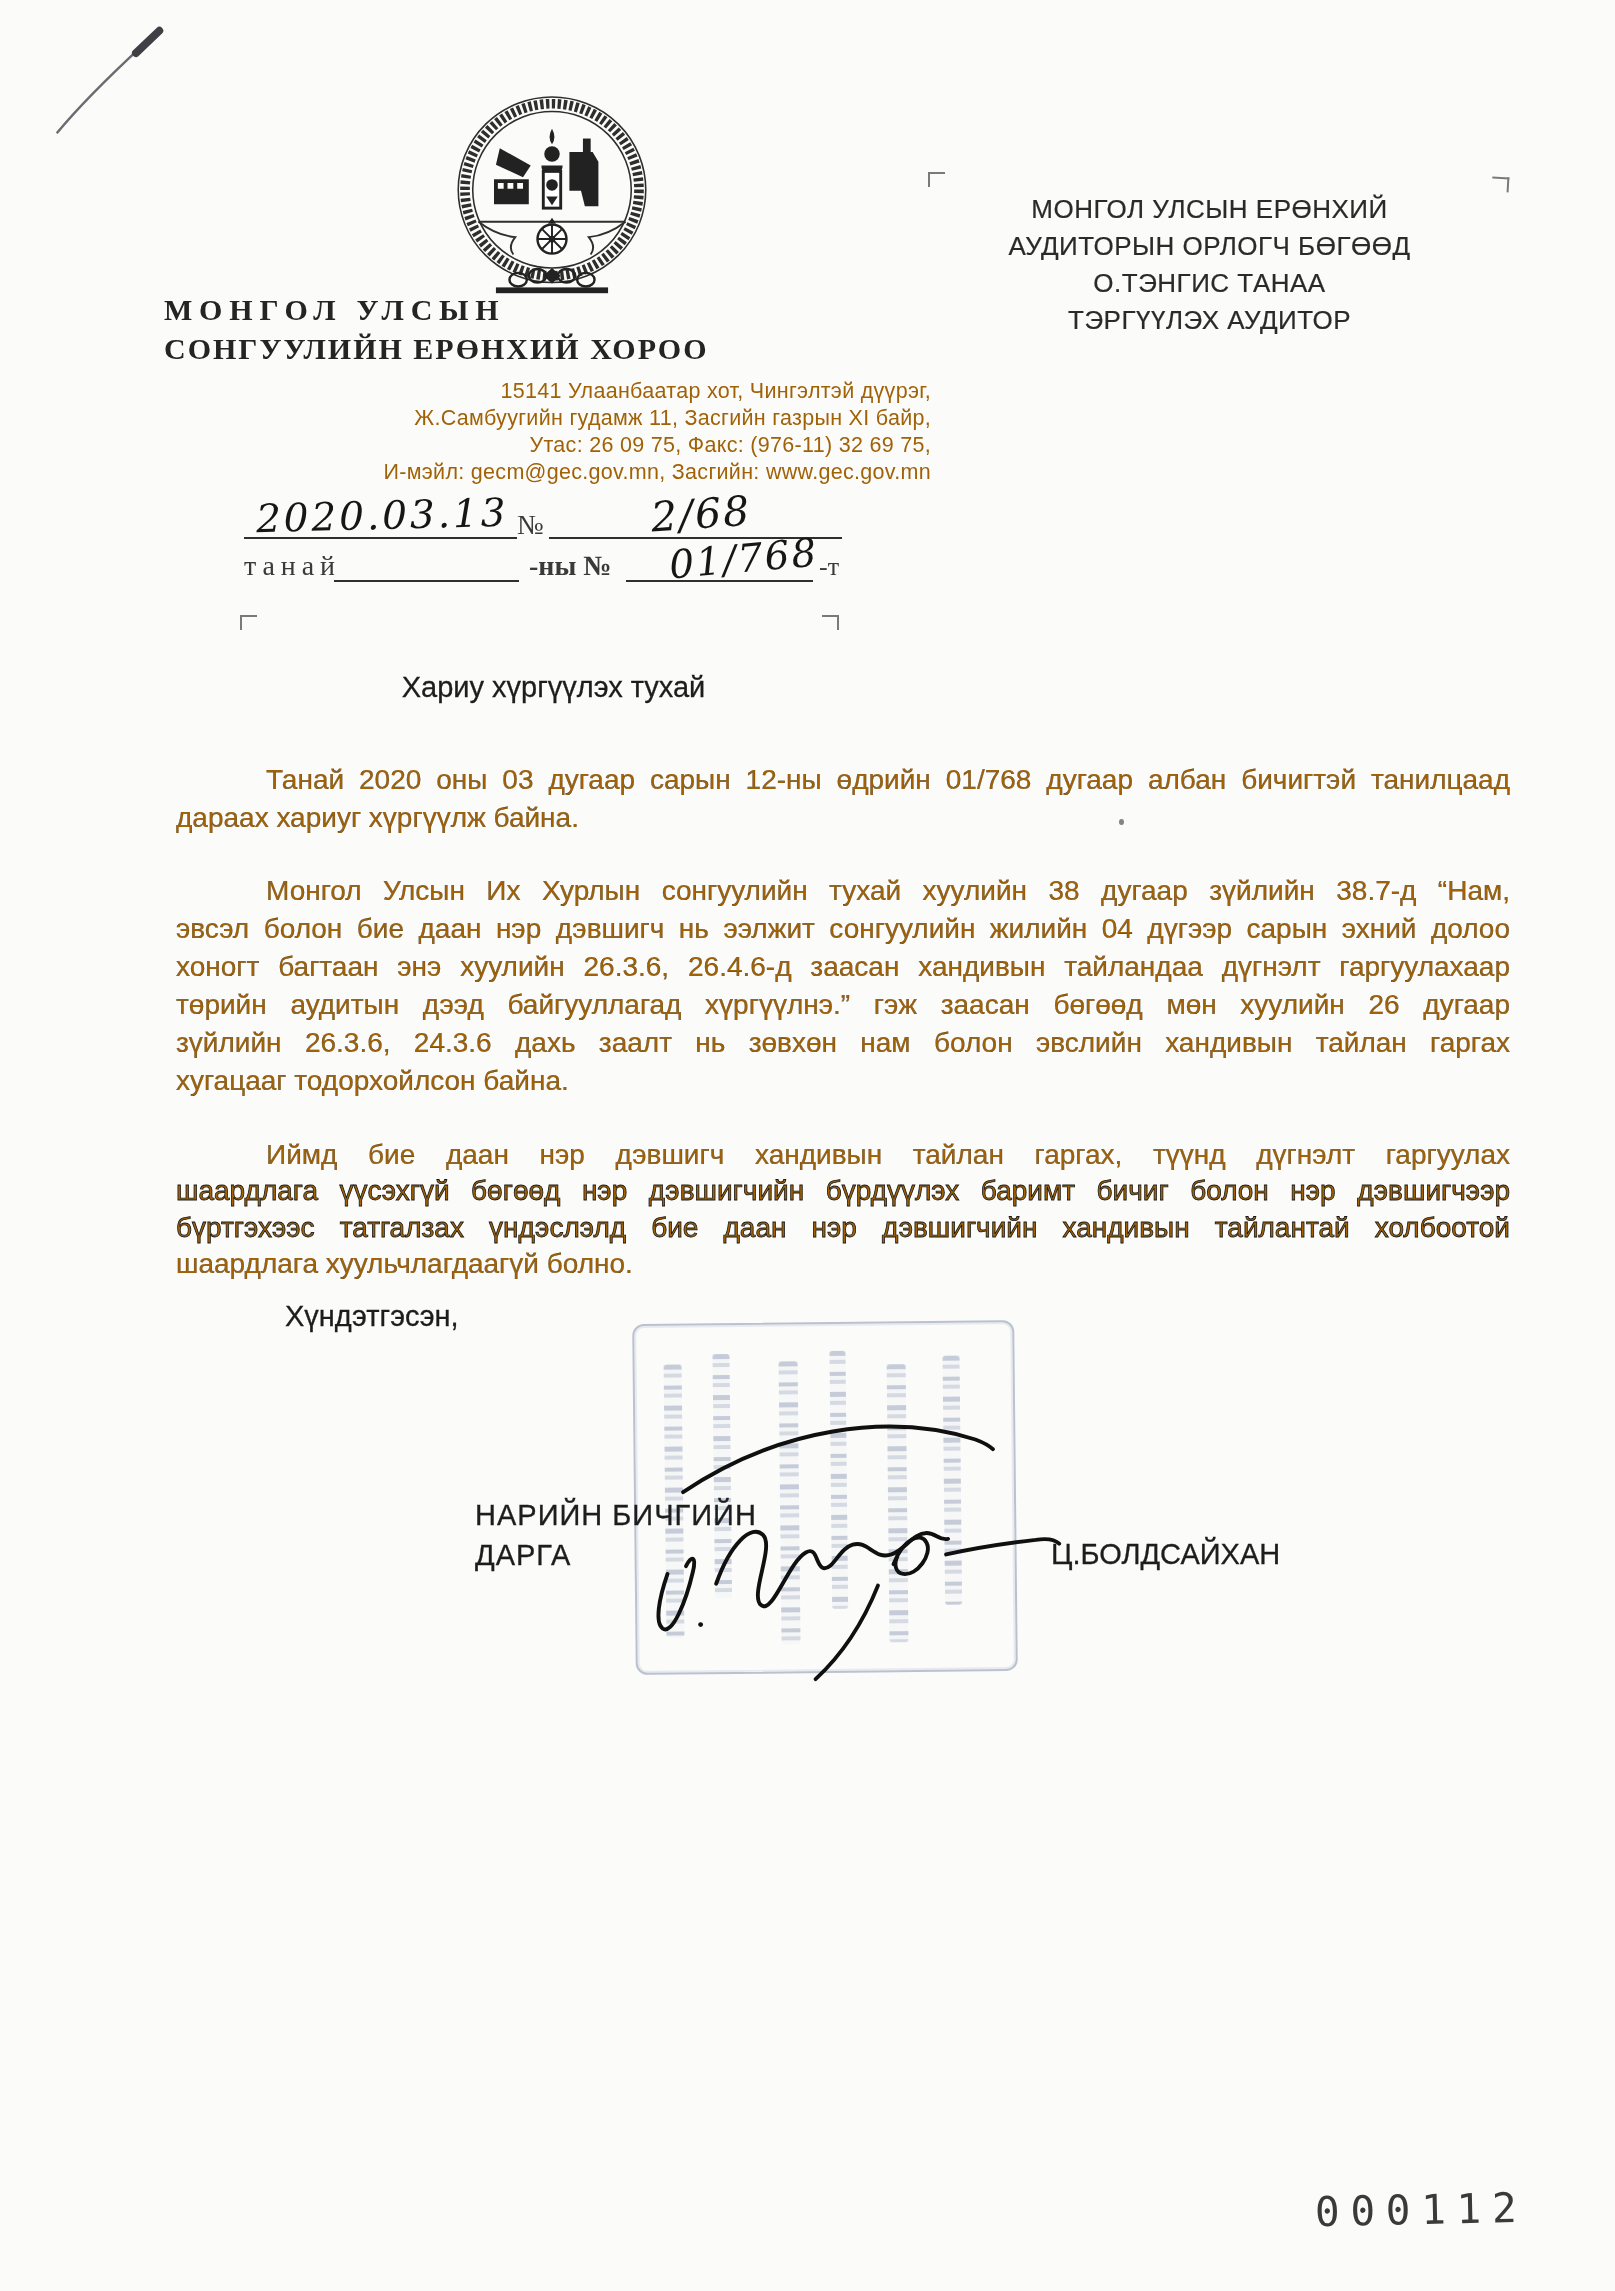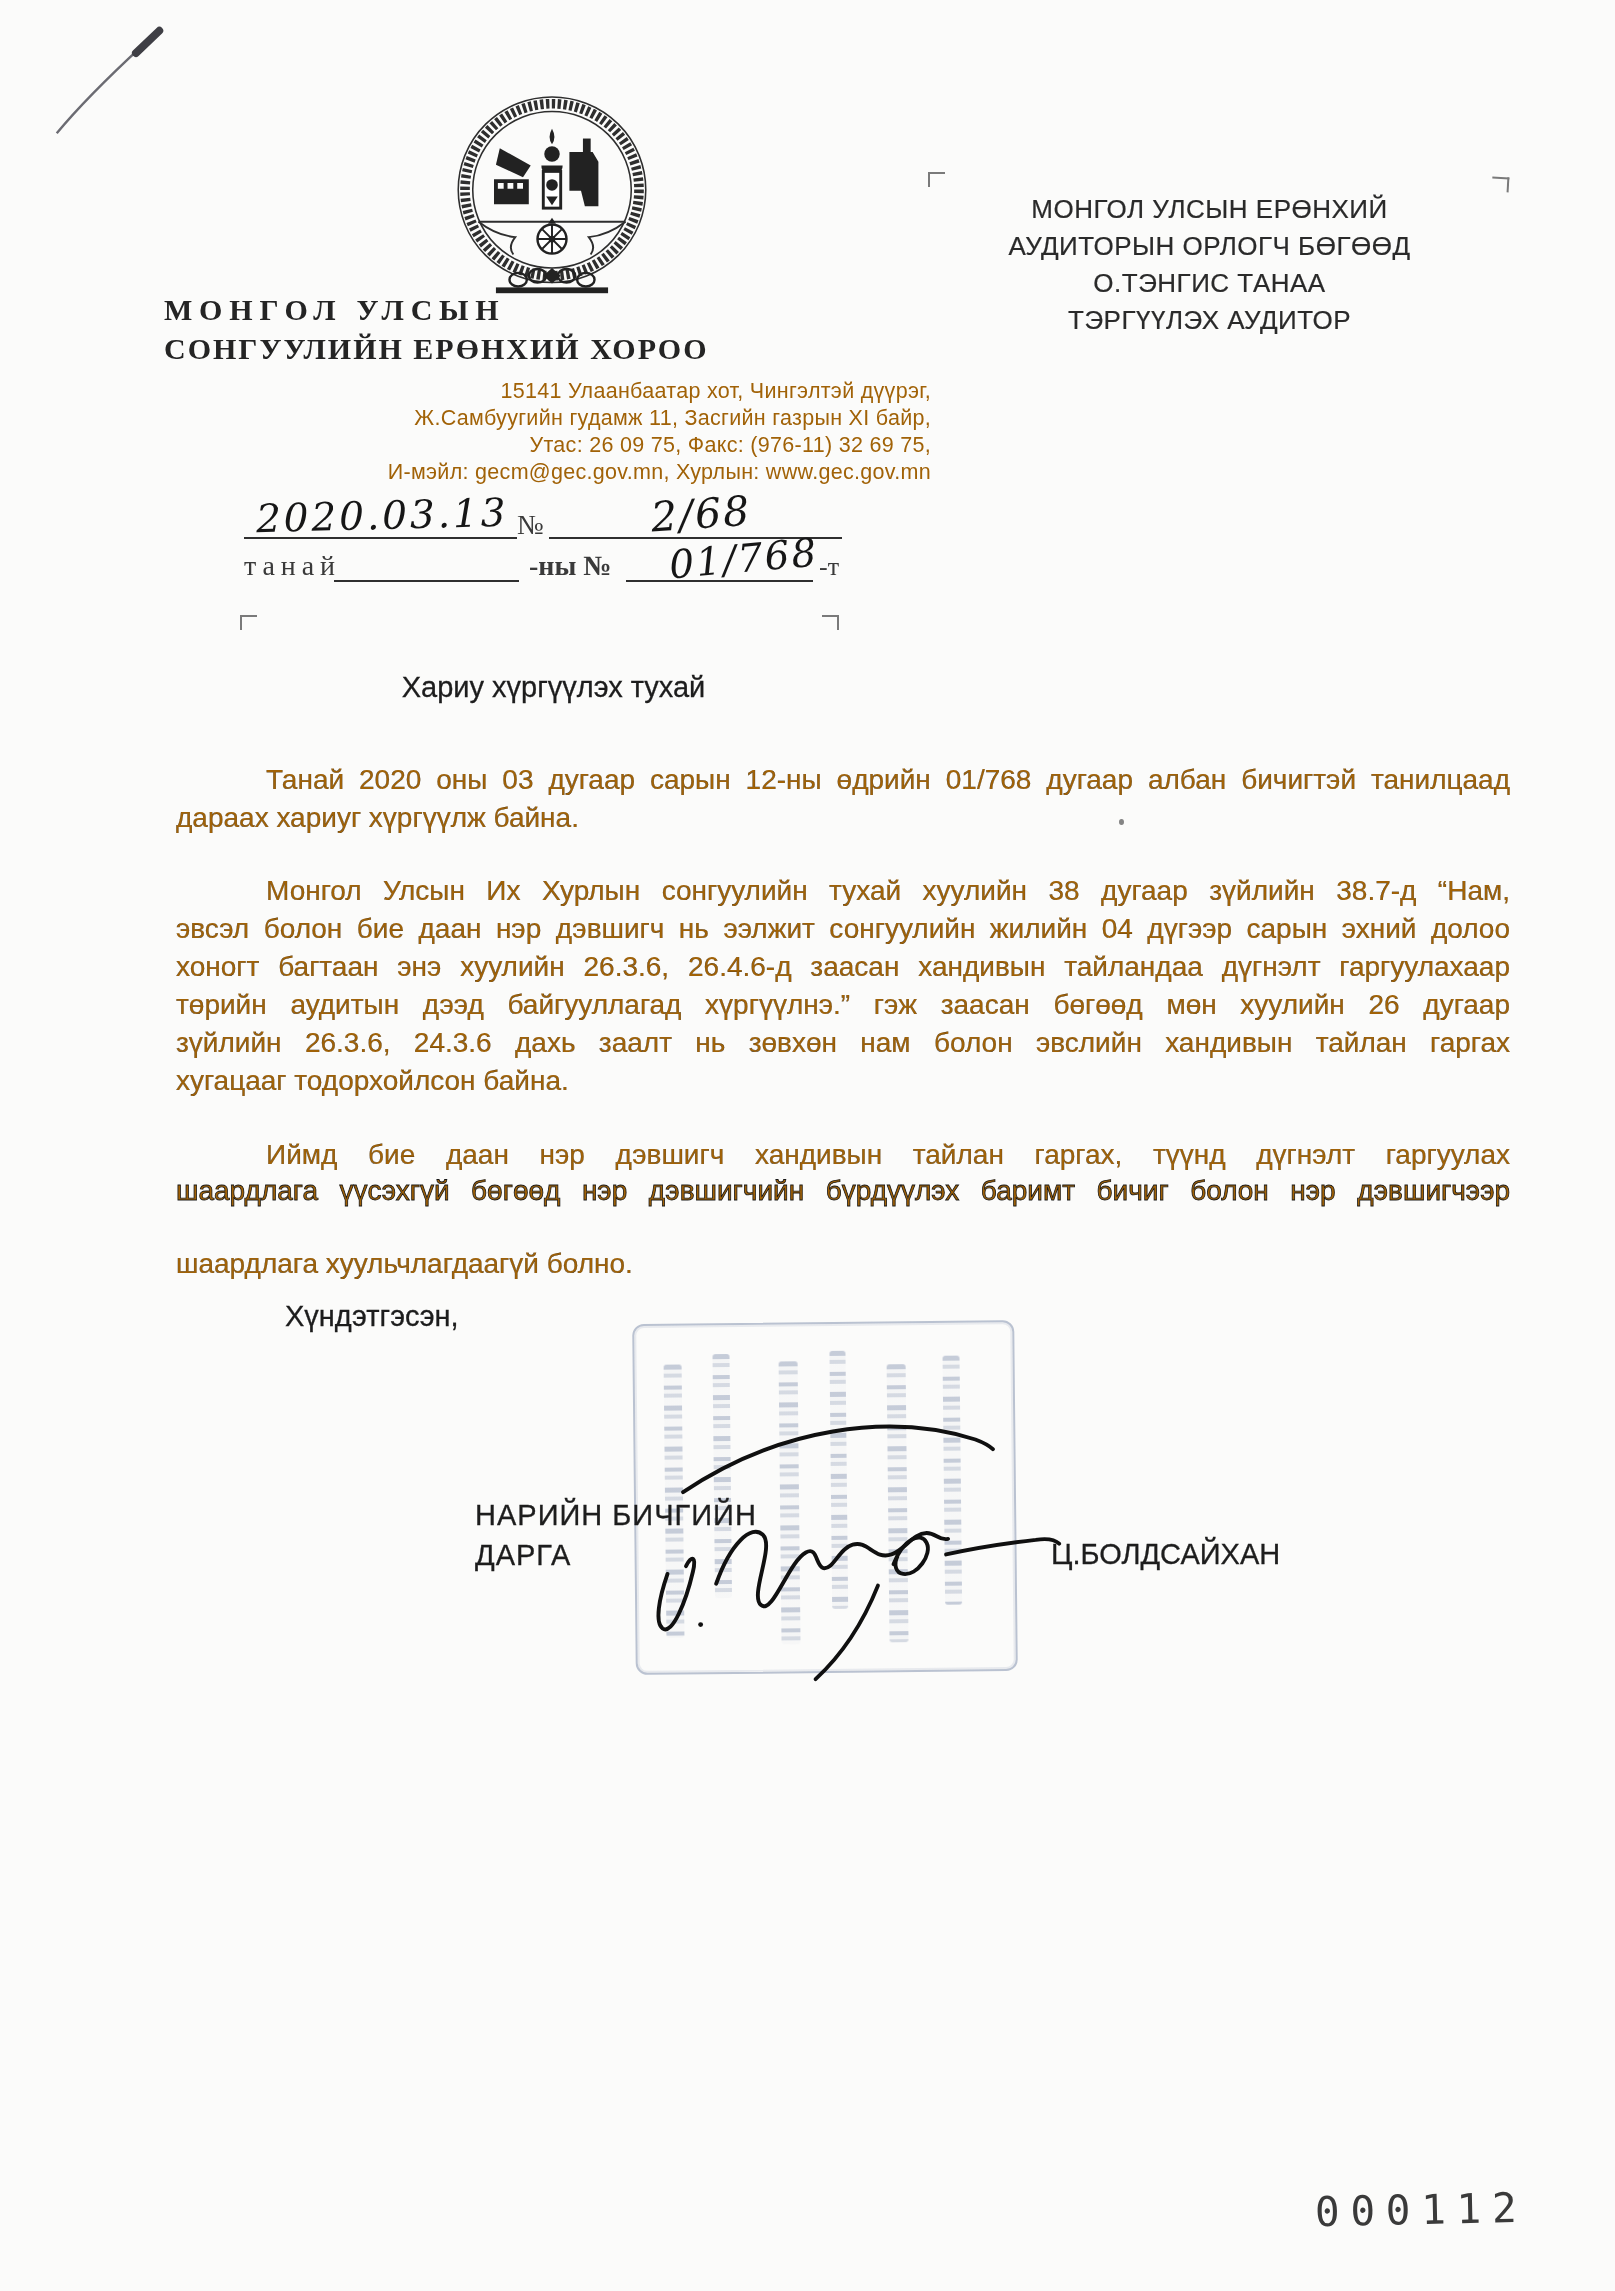--- a/index.html
+++ b/index.html
@@ -100,21 +100,21 @@
              M76,190 a9,7 0 1 0 18,0 a9,7 0 1 0 -18,0 M146,190 a9,7 0 1 0 18,0 a9,7 0 1 0 -18,0" fill="none" stroke="#222" stroke-width="2.5"></path>
     <rect x="62" y="198" width="116" height="6" fill="#222"></rect>
   </svg>
 
   <div class="abs org-name org-name1">МОНГОЛ УЛСЫН</div>
   <div class="abs org-name org-name2">СОНГУУЛИЙН ЕРӨНХИЙ ХОРОО</div>
   <div class="abs addr">
     <div>15141 Улаанбаатар хот, Чингэлтэй дүүрэг,</div>
     <div>Ж.Самбуугийн гудамж 11, Засгийн газрын XI байр,</div>
     <div>Утас: 26 09 75, Факс: (976-11) 32 69 75,</div>
-    <div>И-мэйл: gecm@gec.gov.mn, Хурлын: www.gec.gov.mn</div>
+    <div>И-мэйл: gecm@gec.gov.mn, Засгийн: www.gec.gov.mn</div>
   </div>
 
   <div class="abs recipient">
     <div>МОНГОЛ УЛСЫН ЕРӨНХИЙ</div>
     <div>АУДИТОРЫН ОРЛОГЧ БӨГӨӨД</div>
     <div>О.ТЭНГИС ТАНАА</div>
     <div>ТЭРГҮҮЛЭХ АУДИТОР</div>
   </div>
   <div class="abs cmark cm-l" style="left:928px;top:172px;"></div>
   <div class="abs cmark cm-r" style="left:1492px;top:177px;transform:rotate(3deg);"></div>
@@ -142,20 +142,21 @@
 
   <div class="abs bodyline indent" style="top:875px;">Монгол Улсын Их Хурлын сонгуулийн тухай хуулийн 38 дугаар зүйлийн 38.7-д “Нам,</div>
   <div class="abs bodyline" style="top:913px;">эвсэл болон бие даан нэр дэвшигч нь ээлжит сонгуулийн жилийн 04 дүгээр сарын эхний долоо</div>
   <div class="abs bodyline" style="top:951px;">хоногт багтаан энэ хуулийн 26.3.6, 26.4.6-д заасан хандивын тайландаа дүгнэлт гаргуулахаар</div>
   <div class="abs bodyline" style="top:989px;">төрийн аудитын дээд байгууллагад хүргүүлнэ.” гэж заасан бөгөөд мөн хуулийн 26 дугаар</div>
   <div class="abs bodyline" style="top:1027px;">зүйлийн 26.3.6, 24.3.6 дахь заалт нь зөвхөн нам болон эвслийн хандивын тайлан гаргах</div>
   <div class="abs bodyline lastline" style="top:1065px;">хугацааг тодорхойлсон байна.</div>
 
   <div class="abs bodyline indent" style="top:1139px;">Иймд бие даан нэр дэвшигч хандивын тайлан гаргах, түүнд дүгнэлт гаргуулах</div>
   <div class="abs bodyline thick" style="top:1175px;">шаардлага үүсэхгүй бөгөөд нэр дэвшигчийн бүрдүүлэх баримт бичиг болон нэр дэвшигчээр</div>
+  <div class="abs bodyline thick" style="top:1212px;">бүртгэхээс татгалзах үндэслэлд бие даан нэр дэвшигчийн хандивын тайлантай холбоотой</div>
   <div class="abs bodyline lastline" style="top:1248px;">шаардлага хуульчлагдаагүй болно.</div>
 
   <div class="abs closing">Хүндэтгэсэн,</div>
 
   <div class="abs stamp">
     <div class="stamp-col" style="left:29px;top:39px;width:17.6px;height:273px;"></div>
     <div class="stamp-col" style="left:78px;top:29px;width:16.6px;height:244px;"></div>
     <div class="stamp-col" style="left:144px;top:37px;width:18.5px;height:283px;"></div>
     <div class="stamp-col" style="left:195px;top:27px;width:15.6px;height:258px;"></div>
     <div class="stamp-col" style="left:252px;top:41px;width:18.5px;height:278px;"></div>

